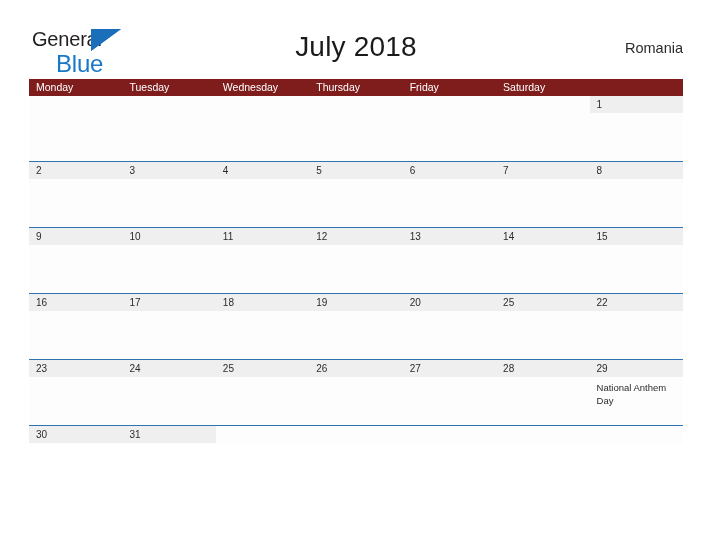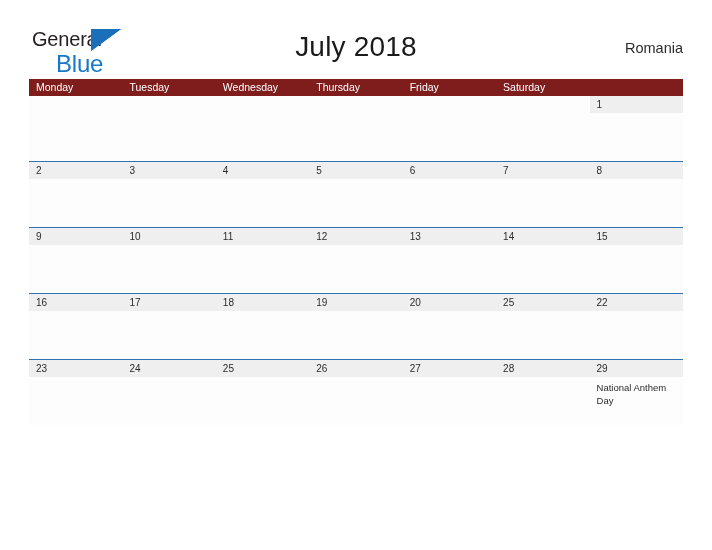--- a/index.html
+++ b/index.html
@@ -312,16 +312,33 @@
             </div>
             <div class="day-cell">
               <div class="day-num-band"></div>
               <div class="day-num">29</div>
               <div class="day-events">
                 <div class="event">National Anthem Day</div>
               </div>
             </div>
           </div>
         </div>
+        <div class="week-row last">
+          <div class="week-body">
+            <div class="day-cell">
+              <div class="day-num-band"></div>
+              <div class="day-num">30</div>
+            </div>
+            <div class="day-cell">
+              <div class="day-num-band"></div>
+              <div class="day-num">31</div>
+            </div>
+            <div class="day-cell"></div>
+            <div class="day-cell"></div>
+            <div class="day-cell"></div>
+            <div class="day-cell"></div>
+            <div class="day-cell"></div>
+          </div>
+        </div>
       </div>
   </div>
 
 </div>
 
 </body></html>

